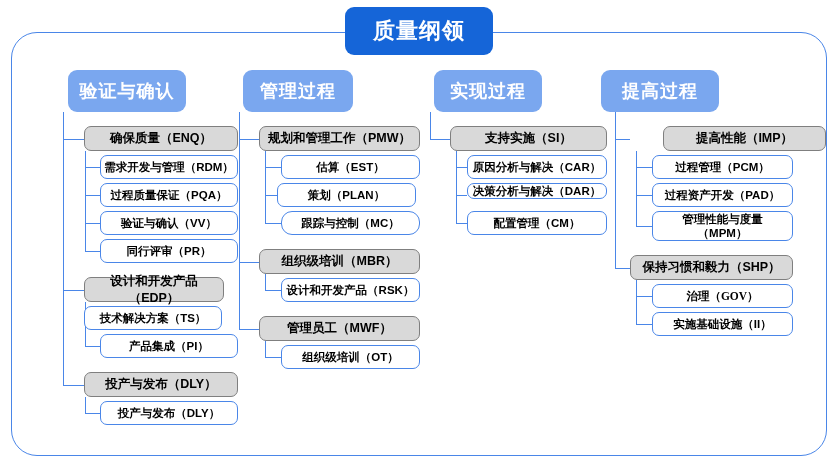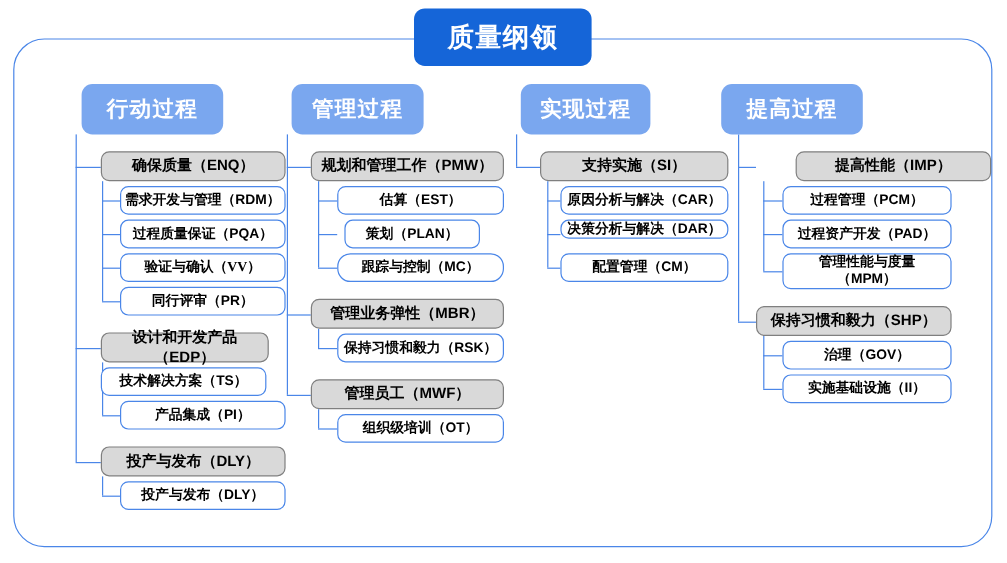--- a/index.html
+++ b/index.html
@@ -113,28 +113,28 @@
 </head>
 <body>
 
 <div id="canvas">
 
   <div id="outer-frame"></div>
 
   <div id="root-title">质量纲领</div>
 
   <div id="nodes">
-      <div class="col-header" style="left: 68px; top: 70px; width: 118px;">行动过程</div>
+      <div class="col-header" style="left: 68px; top: 70px; width: 118px;">验证与确认</div>
       <div class="gbox" style="left: 84px; top: 126px; width: 154px; height: 25px;">确保质量（ENQ）</div>
       <div class="hline" style="left: 63px; top: 138.5px; width: 21px;"></div>
       <div class="wbox" style="left: 100px; top: 155px; width: 138px; height: 24px;">需求开发与管理（RDM）</div>
       <div class="hline" style="left: 85px; top: 167px; width: 15px;"></div>
       <div class="wbox" style="left: 100px; top: 183px; width: 138px; height: 24px;">过程质量保证（PQA）</div>
       <div class="hline" style="left: 85px; top: 195px; width: 15px;"></div>
-      <div class="wbox" style="left: 100px; top: 211px; width: 138px; height: 24px; font-family: Liberation Serif, serif;">验证与确认（VV）</div>
+      <div class="wbox" style="left: 100px; top: 211px; width: 138px; height: 24px;">验证与确认（VV）</div>
       <div class="hline" style="left: 85px; top: 223px; width: 15px;"></div>
       <div class="wbox" style="left: 100px; top: 239px; width: 138px; height: 24px;">同行评审（PR）</div>
       <div class="hline" style="left: 85px; top: 251px; width: 15px;"></div>
       <div class="vline" style="left: 85px; top: 151px; height: 100px;"></div>
       <div class="gbox" style="left: 84px; top: 277px; width: 140px; height: 25px;">设计和开发产品（EDP）</div>
       <div class="hline" style="left: 63px; top: 289.5px; width: 21px;"></div>
       <div class="wbox" style="left: 84px; top: 306px; width: 138px; height: 24px;">技术解决方案（TS）</div>
       <div class="hline" style="left: 85px; top: 318px; width: 15px;"></div>
       <div class="wbox" style="left: 100px; top: 334px; width: 138px; height: 24px;">产品集成（PI）</div>
       <div class="hline" style="left: 85px; top: 346px; width: 15px;"></div>
@@ -143,28 +143,28 @@
       <div class="hline" style="left: 63px; top: 384.5px; width: 21px;"></div>
       <div class="wbox" style="left: 100px; top: 401px; width: 138px; height: 24px;">投产与发布（DLY）</div>
       <div class="hline" style="left: 85px; top: 413px; width: 15px;"></div>
       <div class="vline" style="left: 85px; top: 397px; height: 16px;"></div>
       <div class="vline" style="left: 63px; top: 112px; height: 272.5px;"></div>
       <div class="col-header" style="left: 243px; top: 70px; width: 110px;">管理过程</div>
       <div class="gbox" style="left: 259px; top: 126px; width: 161px; height: 25px;">规划和管理工作（PMW）</div>
       <div class="hline" style="left: 239px; top: 138.5px; width: 20px;"></div>
       <div class="wbox" style="left: 281px; top: 155px; width: 139px; height: 24px;">估算（EST）</div>
       <div class="hline" style="left: 265px; top: 167px; width: 16px;"></div>
-      <div class="wbox" style="left: 287px; top: 183px; width: 113px; height: 24px;">策划（PLAN）</div>
+      <div class="wbox" style="left: 277px; top: 183px; width: 139px; height: 24px;">策划（PLAN）</div>
       <div class="hline" style="left: 265px; top: 195px; width: 16px;"></div>
       <div class="wbox" style="left: 281px; top: 211px; width: 139px; height: 24px; border-radius: 11px;">跟踪与控制（MC）</div>
       <div class="hline" style="left: 265px; top: 223px; width: 16px;"></div>
       <div class="vline" style="left: 265px; top: 151px; height: 72px;"></div>
-      <div class="gbox" style="left: 259px; top: 249px; width: 161px; height: 25px;">管理业务弹性（MBR）</div>
+      <div class="gbox" style="left: 259px; top: 249px; width: 161px; height: 25px;">组织级培训（MBR）</div>
       <div class="hline" style="left: 239px; top: 261.5px; width: 20px;"></div>
-      <div class="wbox" style="left: 281px; top: 278px; width: 139px; height: 24px;">保持习惯和毅力（RSK）</div>
+      <div class="wbox" style="left: 281px; top: 278px; width: 139px; height: 24px;">设计和开发产品（RSK）</div>
       <div class="hline" style="left: 265px; top: 290px; width: 16px;"></div>
       <div class="vline" style="left: 265px; top: 274px; height: 16px;"></div>
       <div class="gbox" style="left: 259px; top: 316px; width: 161px; height: 25px;">管理员工（MWF）</div>
       <div class="hline" style="left: 239px; top: 328.5px; width: 20px;"></div>
       <div class="wbox" style="left: 281px; top: 345px; width: 139px; height: 24px;">组织级培训（OT）</div>
       <div class="hline" style="left: 265px; top: 357px; width: 16px;"></div>
       <div class="vline" style="left: 265px; top: 341px; height: 16px;"></div>
       <div class="vline" style="left: 239px; top: 112px; height: 216.5px;"></div>
       <div class="col-header" style="left: 434px; top: 70px; width: 108px;">实现过程</div>
       <div class="gbox" style="left: 450px; top: 126px; width: 157px; height: 25px;">支持实施（SI）</div>
@@ -182,20 +182,20 @@
       <div class="hline" style="left: 615px; top: 138.5px; width: 15px;"></div>
       <div class="wbox" style="left: 652px; top: 155px; width: 141px; height: 24px;">过程管理（PCM）</div>
       <div class="hline" style="left: 636px; top: 167px; width: 16px;"></div>
       <div class="wbox" style="left: 652px; top: 183px; width: 141px; height: 24px;">过程资产开发（PAD）</div>
       <div class="hline" style="left: 636px; top: 195px; width: 16px;"></div>
       <div class="wbox" style="left: 652px; top: 211px; width: 141px; height: 30px;">管理性能与度量<br>（MPM）</div>
       <div class="hline" style="left: 636px; top: 226px; width: 16px;"></div>
       <div class="vline" style="left: 636px; top: 151px; height: 75px;"></div>
       <div class="gbox" style="left: 630px; top: 255px; width: 163px; height: 25px;">保持习惯和毅力（SHP）</div>
       <div class="hline" style="left: 615px; top: 267.5px; width: 15px;"></div>
-      <div class="wbox" style="left: 652px; top: 284px; width: 141px; height: 24px;">治理（GOV）</div>
+      <div class="wbox" style="left: 652px; top: 284px; width: 141px; height: 24px; font-family: Liberation Serif, serif;">治理（GOV）</div>
       <div class="hline" style="left: 636px; top: 296px; width: 16px;"></div>
       <div class="wbox" style="left: 652px; top: 312px; width: 141px; height: 24px;">实施基础设施（II）</div>
       <div class="hline" style="left: 636px; top: 324px; width: 16px;"></div>
       <div class="vline" style="left: 636px; top: 280px; height: 44px;"></div>
       <div class="vline" style="left: 615px; top: 112px; height: 155.5px;"></div>
     </div>
 </div>
 
 </body></html>

